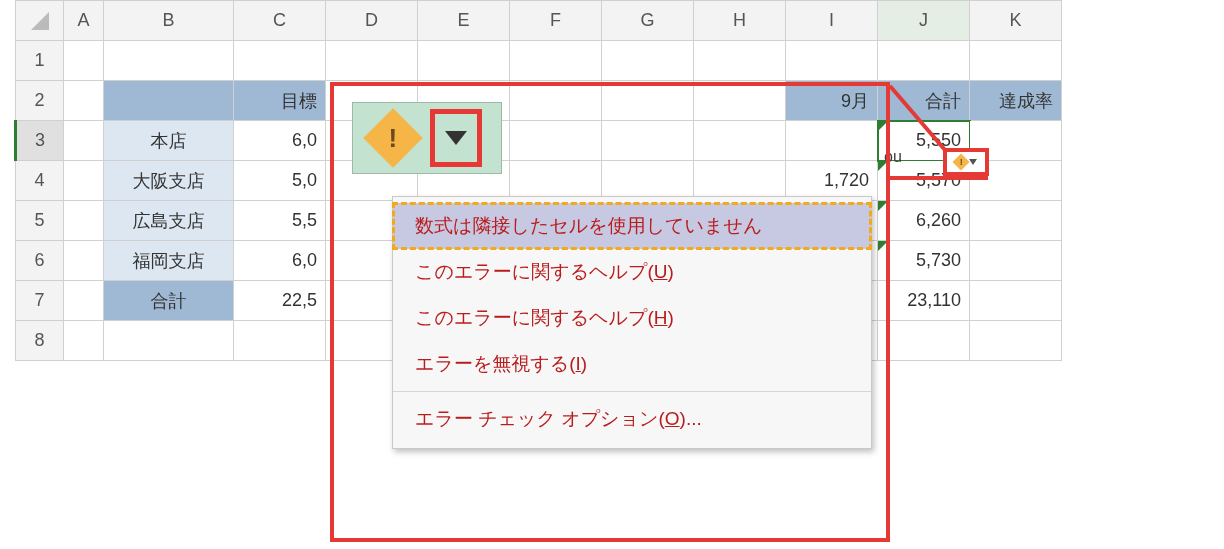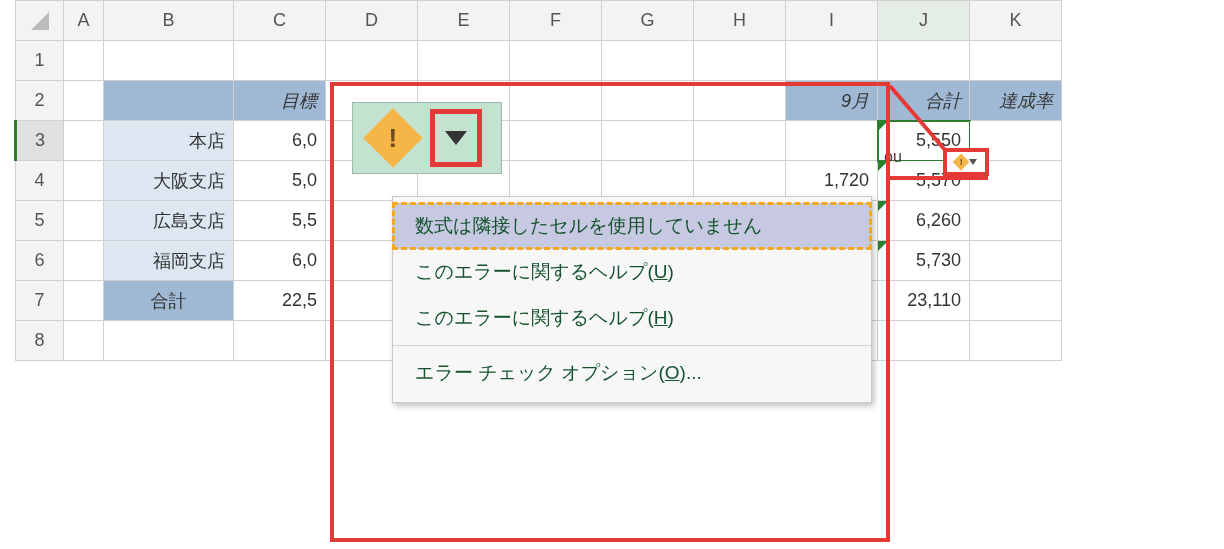--- a/index.html
+++ b/index.html
@@ -36,22 +36,22 @@
   }
   .corner {
     width: 48px;
     background: #f3f3f3 !important;
   }
   .corner svg { display:block; margin:auto; }
   .rowhdr { width: 48px; text-align: center !important; background: #f3f3f3; }
   .colA { width: 40px; }
   .colWide { width: 92px; }
   .colB { width: 130px; }
-  .sheet td.label { text-align: right; }
-  .hdrfill { background: #9FB9D4 !important; text-align: center; font-style: italic; }
+  .sheet td.label { text-align: center; }
+  .hdrfill { background: #9FB9D4 !important; text-align: center; }
   .lightfill { background: #DCE7F2 !important; }
   .totalfill { background: #9FB9D4 !important; text-align: center !important; }
   .rowhdr.sel { background: #e0e0e0; border-left: 3px solid #2F7D31; }
   th.sel { background: #e5eee5; }
   .greenmark::before {
     content:"";
     position:absolute; left:0; top:0;
     border-top: 10px solid #2F7D31;
     border-right: 10px solid transparent;
   }
@@ -110,21 +110,21 @@
     left: 58px; top: 110px;
     width: 480px;
     background: #F7F7F7;
     border: 1px solid #C9C9C9;
     box-shadow: 2px 3px 6px rgba(0,0,0,0.25);
     padding: 6px 0;
     font-size: 19px;
   }
   .menu .item {
     padding: 10px 22px;
-    color: #14532d;
+    color: #b91c1c;
     cursor: default;
   }
   .menu .item.hl {
     background: #C7C8E2;
     outline: 3px dashed #F2A91C;
     outline-offset: -2px;
   }
   .menu .sep {
     border-top: 1px solid #D5D5D5;
     margin: 4px 0;
@@ -324,19 +324,22 @@
   </div>
 
   <div class="menu">
     <div class="item hl">数式は隣接したセルを使用していません</div>
     <div class="item">
       <span>このエラーに関するヘルプ(</span><span class="u">U</span><span>)</span>
     </div>
     <div class="item">
       <span>このエラーに関するヘルプ(</span><span class="u">H</span><span>)</span>
     </div>
+    <div class="item">
+      <span>エラーを無視する(</span><span class="u">I</span><span>)</span>
+    </div>
     <div class="sep"></div>
     <div class="item">
       <span>エラー チェック オプション(</span><span class="u">O</span><span>)...</span>
     </div>
   </div>
 
 </div>
 
 </body></html>

